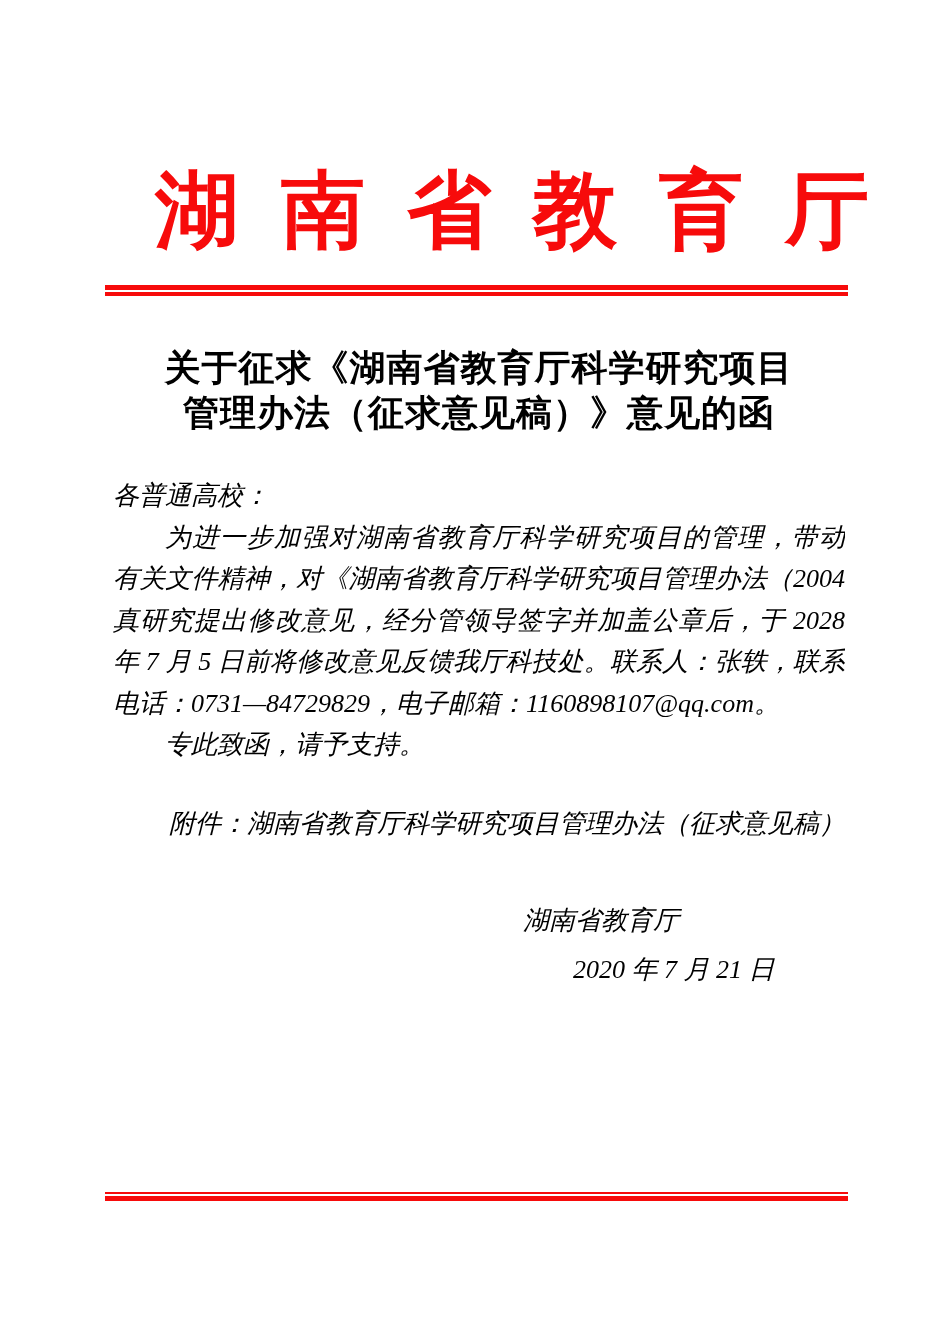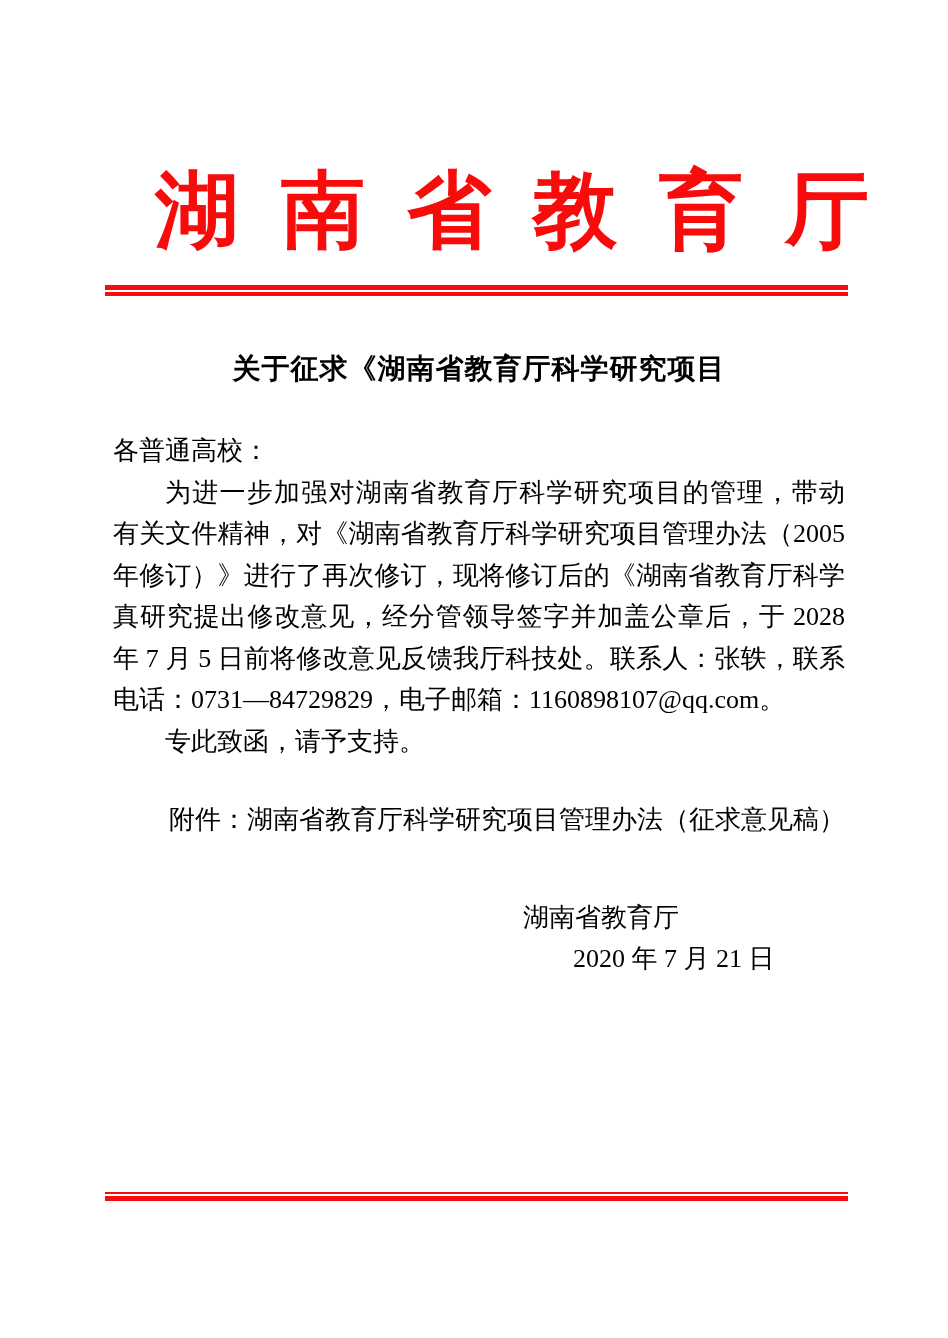--- a/index.html
+++ b/index.html
@@ -36,74 +36,75 @@
   .rule-top .bar-a{height:5px;}
   .rule-top .gap{height:2px;background:var(--page-bg);}
   .rule-top .bar-b{height:4px;}
   .rule-bottom{position:absolute;left:105px;top:1192px;margin-left:0;}
   .rule-bottom .bar-a{height:2px;}
   .rule-bottom .gap{height:2px;background:var(--page-bg);}
   .rule-bottom .bar-b{height:5px;}
   
   .doc-title{
     margin:50px 0 0 0;
-    font-size:28px;
+    font-size:36px;
     font-weight:bold;
     line-height:45px;
     text-align:center;
     letter-spacing:1px;
   }
   .doc-title div{white-space:nowrap;}
   
   .body-block{
     margin-top:39px;
     font-size:26px;
     line-height:41.5px;
+    font-style:italic;
   }
   .salutation{white-space:nowrap;}
   .para .line{
     text-align:justify;
     text-align-last:justify;
     text-justify:inter-character;
     overflow:hidden;
     white-space:nowrap;
   }
   .para .line:first-child{text-indent:2em;}
   .para .line:last-child{text-align-last:left;}
   .closing{text-indent:2em;white-space:nowrap;}
   .attachment{text-indent:2em;margin-top:37px;white-space:nowrap;text-align:right;}
   
   .sig-agency{margin-top:56px;margin-left:410px;white-space:nowrap;}
-  .sig-date{margin-top:0;margin-left:460px;white-space:nowrap;}
+  .sig-date{margin-top:7px;margin-left:460px;white-space:nowrap;}
 </style>
 </head>
 <body>
 
 <div class="page">
 
   <div class="letterhead">
     <div class="agency">湖南省教育厅</div>
     <div class="rule rule-top">
       <div class="bar bar-a"></div>
       <div class="gap"></div>
       <div class="bar bar-b"></div>
     </div>
   </div>
 
   <div class="doc-title">
     <div>关于征求《湖南省教育厅科学研究项目</div>
+    <div>管理办法（征求意见稿）》意见的函</div>
   </div>
 
   <div class="body-block">
     <div class="salutation">各普通高校：</div>
 
     <div class="para">
         <div class="line">为进一步加强对湖南省教育厅科学研究项目的管理，带动</div>
-        <div class="line">有关文件精神，对《湖南省教育厅科学研究项目管理办法（2005</div>
-        <div class="line">年修订）》进行了再次修订，现将修订后的《湖南省教育厅科学</div>
+        <div class="line">有关文件精神，对《湖南省教育厅科学研究项目管理办法（2004</div>
         <div class="line">真研究提出修改意见，经分管领导签字并加盖公章后，于 2028</div>
         <div class="line">年 7 月 5 日前将修改意见反馈我厅科技处。联系人：张轶，联系</div>
         <div class="line">电话：0731—84729829，电子邮箱：1160898107@qq.com。</div>
       </div>
 
     <div class="closing">专此致函，请予支持。</div>
 
     <div class="attachment">附件：湖南省教育厅科学研究项目管理办法（征求意见稿）</div>
 
     <div class="sig-agency">湖南省教育厅</div>

